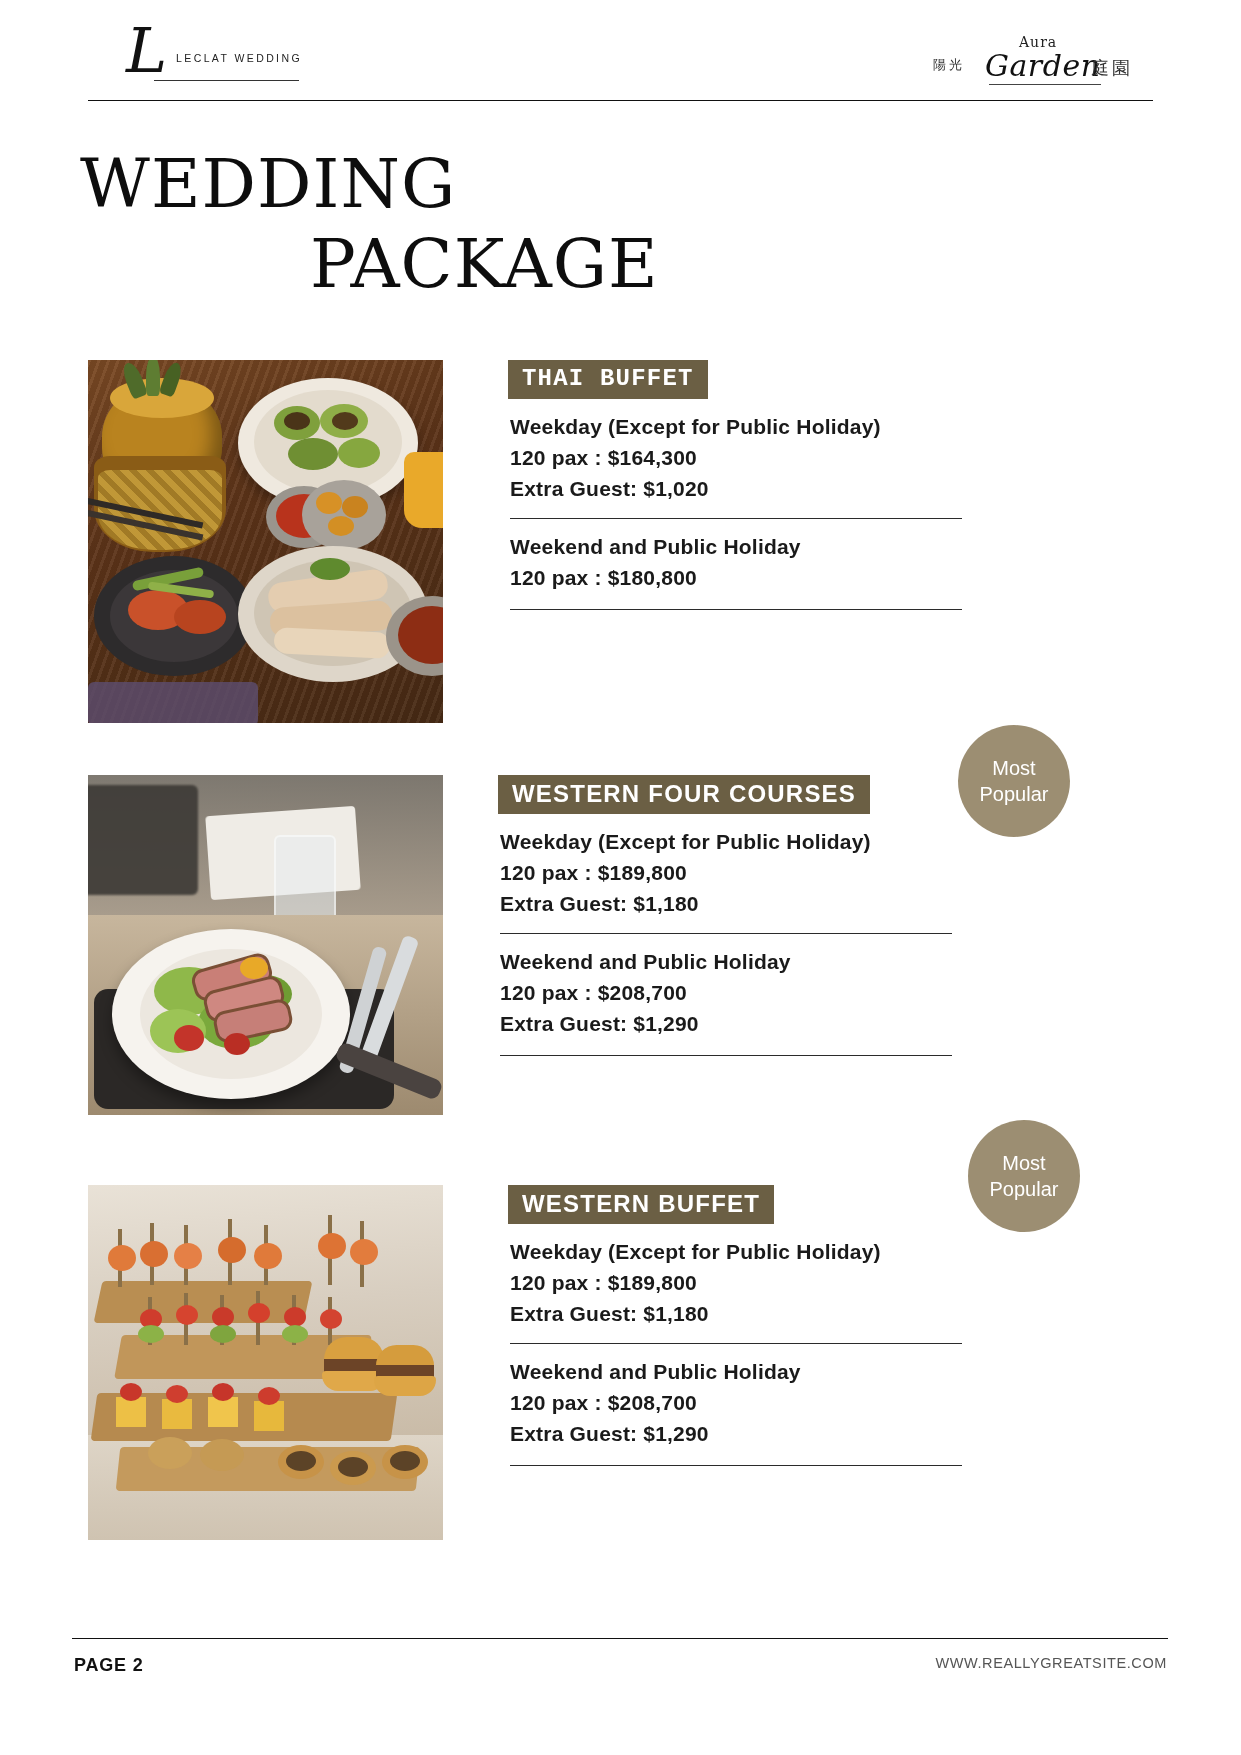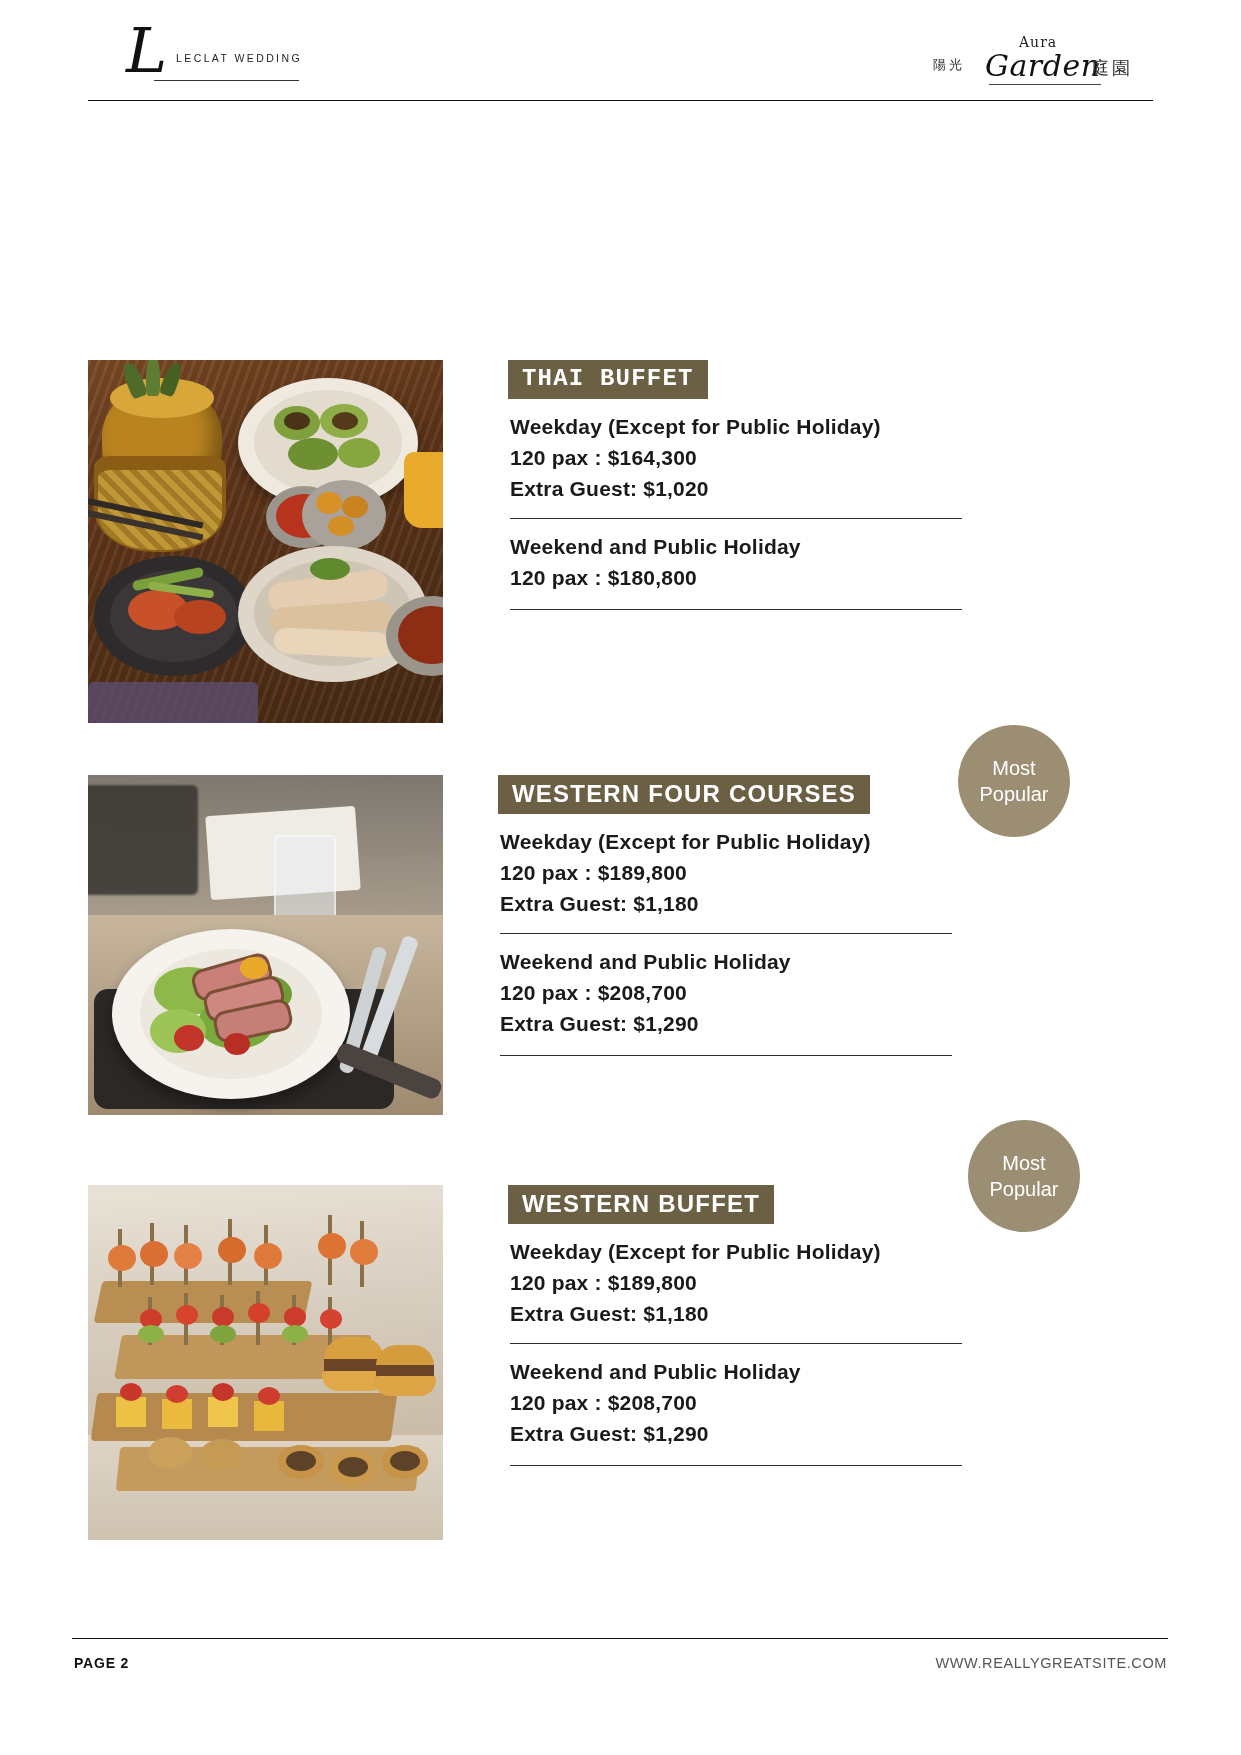--- a/index.html
+++ b/index.html
@@ -235,21 +235,21 @@
     position: absolute;
     left: 72px;
     top: 1638px;
     width: 1096px;
     border-top: 1.5px solid #111;
   }
   .footer-left {
     position: absolute;
     left: 74px;
     top: 1655px;
-    font-size: 14px;
+    font-size: 18px;
     font-weight: 700;
     letter-spacing: 0.8px;
     color: #111;
   }
   .footer-right {
     position: absolute;
     right: 74px;
     top: 1655px;
     font-size: 14.5px;
     letter-spacing: 0.6px;
@@ -303,20 +303,22 @@
       <div class="cjk-left">陽光</div>
       <div class="aura">Aura</div>
       <div class="garden">Garden</div>
       <div class="garden-underline"></div>
       <div class="cjk-right">庭園</div>
     </div>
   </div>
   <div class="header-rule"></div>
 
   <div class="title-block">
+    <div class="title-line1">WEDDING</div>
+    <div class="title-line2">PACKAGE</div>
   </div>
 
   <div class="package pkg-1">
     <div class="photo">
       <div class="thai-bg"></div>
       <div class="thai-wood"></div>
 
       <div class="ph" style="left:14px;top:24px;width:120px;height:110px;background:#b9831f;border-radius:48% 48% 42% 42%;box-shadow:inset -10px -8px 18px rgba(0,0,0,.35);"></div>
       <div class="ph" style="left:22px;top:18px;width:104px;height:40px;background:#d9a63a;border-radius:50%;"></div>
       <div class="ph" style="left:38px;top:2px;width:16px;height:36px;background:#4f6b2a;border-radius:50% 50% 20% 20%;transform:rotate(-22deg);"></div>

